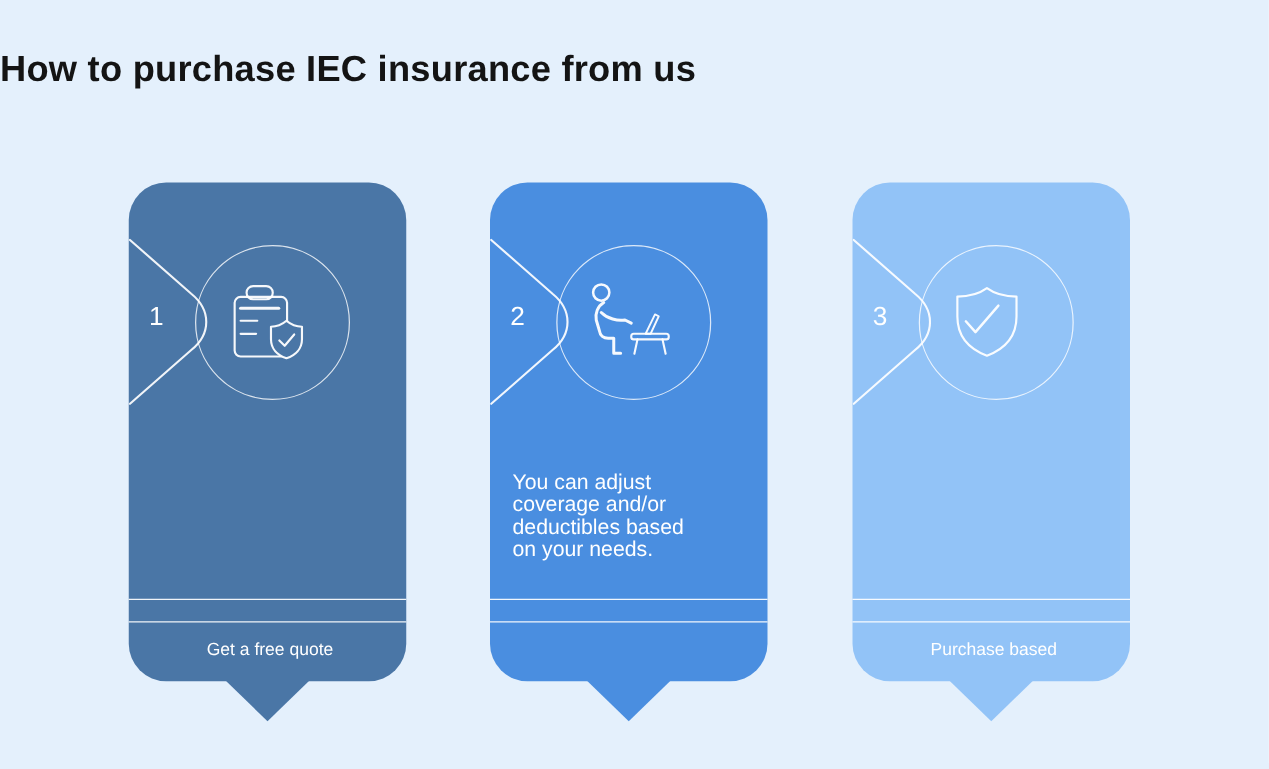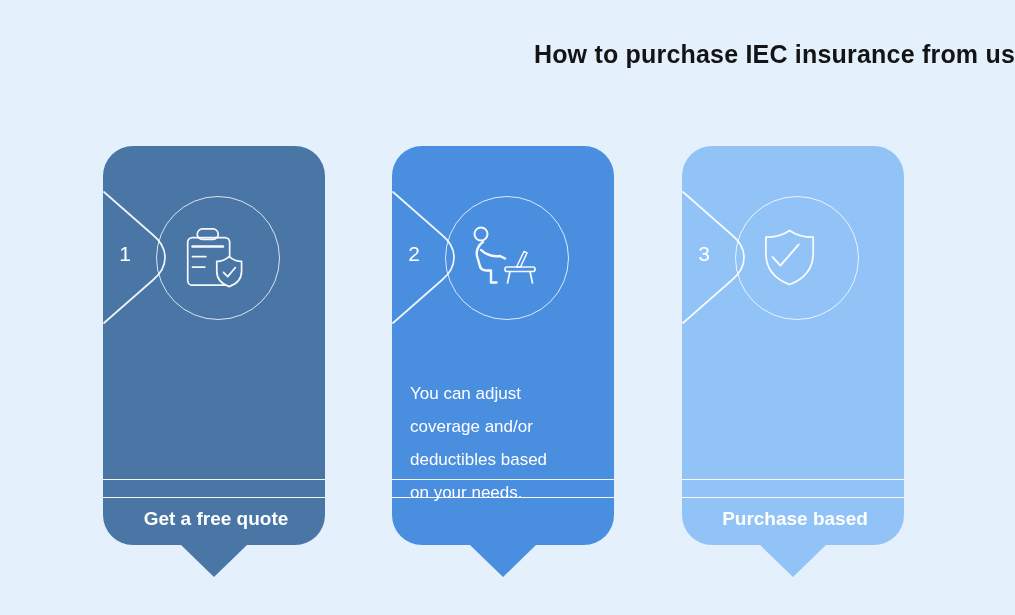--- a/index.html
+++ b/index.html
@@ -1,20 +1,20 @@
 <!DOCTYPE html>
 <html><head>
 <meta charset="utf-8">
 <style>
   html,body{margin:0;padding:0;}
   body{font-family:"Liberation Sans", sans-serif;}
   .stage{position:relative;width:1015px;height:615px;background:#E4F0FC;overflow:hidden;}
   .page-title{
     position:absolute;top:40px;left:0;width:100%;margin:0;
-    text-align:right;font-size:25px;font-weight:700;color:#141414;letter-spacing:.2px;
+    text-align:left;font-size:29px;font-weight:700;color:#141414;letter-spacing:.2px;
   }
   .card{
     position:absolute;top:146px;width:222px;height:399px;
     border-radius:30px;background:var(--cc);
   }
   .card.c0{left:103px;}
   .card.c1{left:392px;}
   .card.c2{left:682px;}
   .tail{
     position:absolute;top:398px;left:50%;transform:translateX(-50%);
@@ -31,32 +31,32 @@
     position:absolute;left:53px;top:50px;width:124px;height:124px;
     border:1.5px solid rgba(255,255,255,.8);border-radius:50%;
     box-sizing:border-box;
   }
   .glyph{position:absolute;}
   .c0 .glyph{left:77px;top:82px;}
   .c1 .glyph{left:78px;top:79px;}
   .c2 .glyph{left:81px;top:82px;}
   .body-text{
     position:absolute;left:18px;right:10px;margin:0;
-    white-space:pre-line;font-size:17px;line-height:33px;color:#fff;
+    white-space:pre-line;font-size:17px;line-height:18px;color:#fff;
   }
   .c0 .body-text{top:254px;}
   .c1 .body-text{top:231px;}
   .c2 .body-text{top:229px;}
   .rule{position:absolute;left:0;right:0;height:1px;background:rgba(255,255,255,.92);}
   .rule-a{top:333px;}
   .rule-b{top:351px;}
   .card-footer{
     position:absolute;left:4px;right:0;top:351px;height:44px;
     display:flex;align-items:center;justify-content:center;
-    font-size:19px;font-weight:700;color:#fff;
+    font-size:14px;font-weight:400;color:#fff;
   }
   svg{display:block;}
 </style>
 </head>
 <body>
 
 <div class="stage" style="background: rgb(228, 240, 252);">
 
   <h1 class="page-title" style="color: rgb(20, 20, 20);">How to purchase IEC insurance from us</h1>
 

